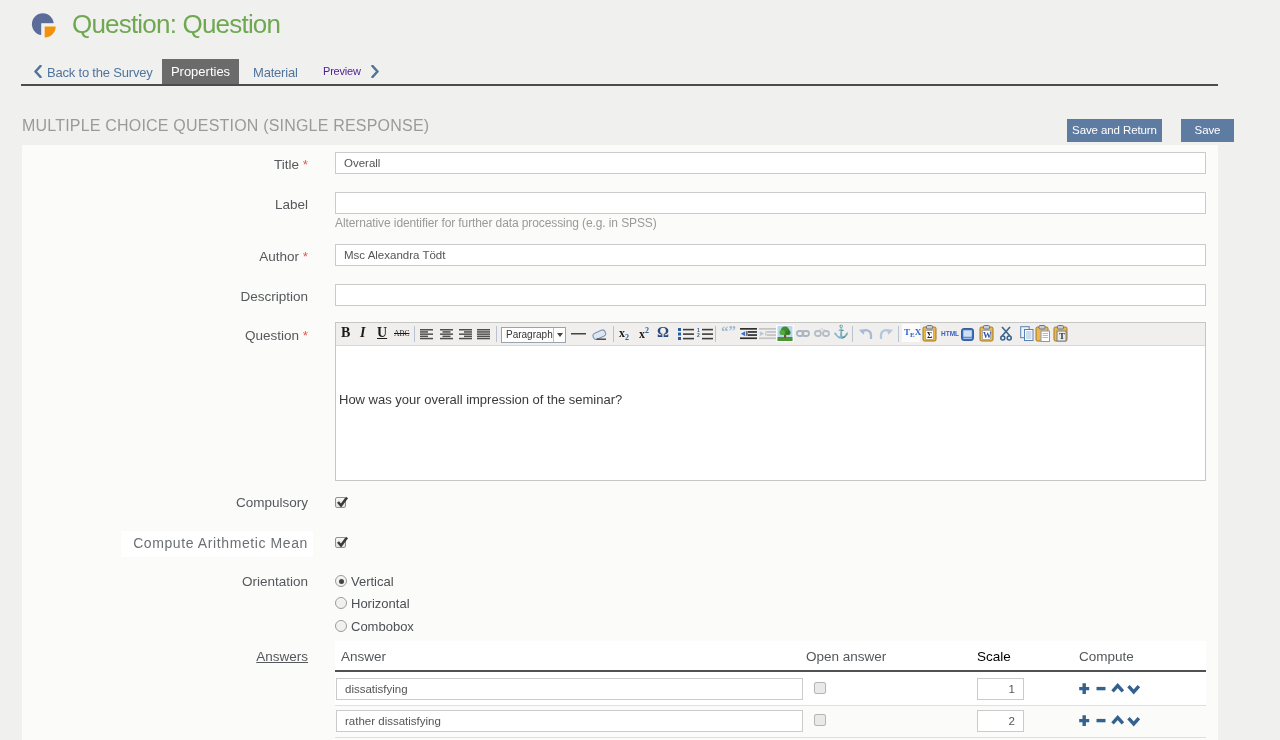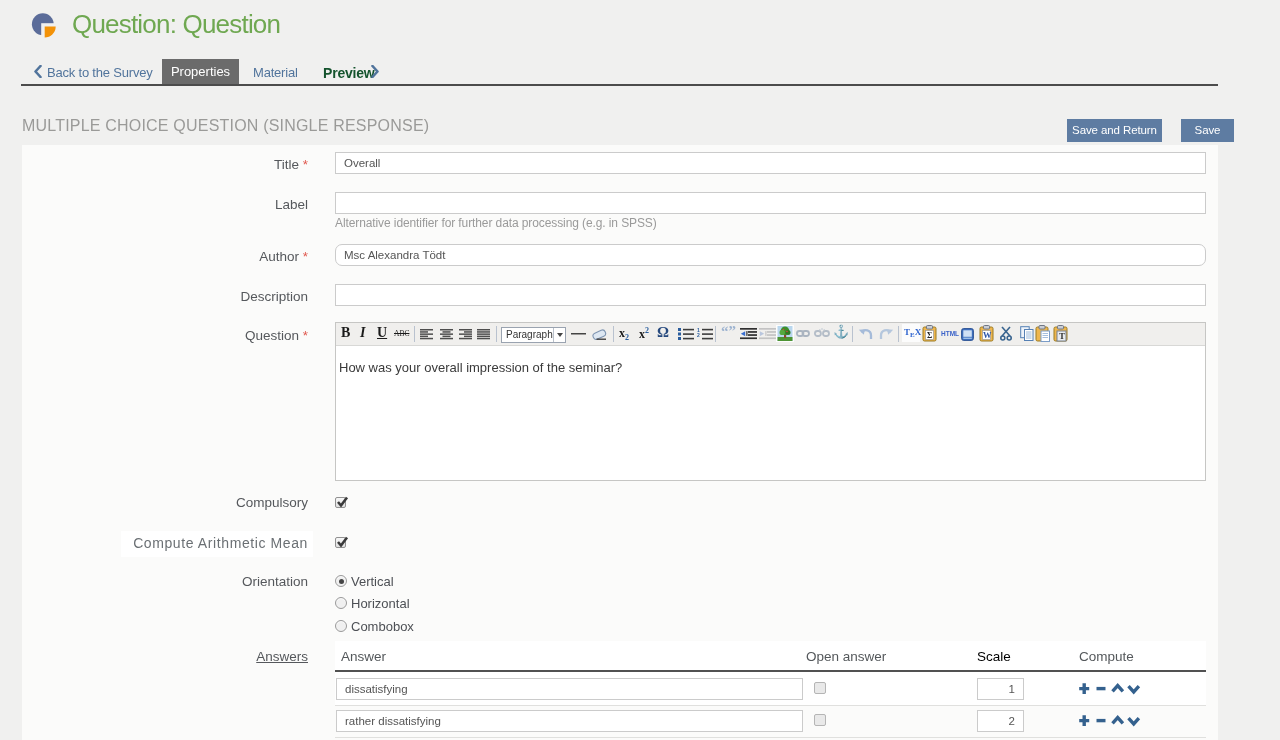--- a/index.html
+++ b/index.html
@@ -21,41 +21,41 @@
   <path d="M14.7 15.4 L25.7 15.4 A11 11 0 0 1 14.7 26.4 Z" fill="#f39208"></path>
 </svg>
 <div class="abs" style="left:72px;top:9px;font-size:26px;letter-spacing:-0.8px;color:#6fa851;">Question: Question</div>
 
 <svg class="abs" style="left:33px;top:65px;" width="9" height="13" viewBox="0 0 9 13">
     <path d="M7.5 1 L2.5 6.5 L7.5 12" stroke="#51749c" stroke-width="2.6" fill="none" stroke-linecap="round" stroke-linejoin="round"></path>
   </svg>
 <div class="abs" style="left:47px;top:65px;font-size:13px;letter-spacing:-0.2px;color:#51749c;">Back to the Survey</div>
 <div class="abs" style="left:162px;top:59px;width:77px;height:25px;background:#6b6b6b;color:#fff;font-size:13px;text-align:center;line-height:25px;">Properties</div>
 <div class="abs" style="left:253px;top:65px;font-size:13px;letter-spacing:-0.2px;color:#51749c;">Material</div>
-<div class="abs" style="left:323px;top:65px;font-size:14px;letter-spacing:-0.2px;color:#14532d;font-weight:bold;">Preview</div>
+<div class="abs" style="left:323px;top:65px;font-size:11px;letter-spacing:-0.2px;color:#4c1d95;">Preview</div>
 <svg class="abs" style="left:371px;top:65px;" width="9" height="13" viewBox="0 0 9 13">
     <path d="M1.5 1 L6.5 6.5 L1.5 12" stroke="#51749c" stroke-width="2.6" fill="none" stroke-linecap="round" stroke-linejoin="round"></path>
   </svg>
 <div class="abs" style="left:21px;top:84px;width:1197px;height:2px;background:#4c4c4c;"></div>
 
 <div class="abs" style="left:22px;top:117px;font-size:16px;color:#9a9a98;letter-spacing:0.2px;">MULTIPLE CHOICE QUESTION (SINGLE RESPONSE)</div>
 <div class="abs" style="left:1067px;top:119px;width:95px;height:23px;background:#5e7ca2;color:#fff;font-size:11.5px;letter-spacing:-0.1px;text-align:center;line-height:23px;white-space:nowrap;">Save and Return</div>
 <div class="abs" style="left:1165px;top:119px;width:53px;height:23px;background:#5e7ca2;color:#fff;font-size:11.5px;letter-spacing:-0.1px;text-align:center;line-height:23px;white-space:nowrap;margin-left:16px;">Save</div>
 
 <div class="abs" style="left:22px;top:145px;width:1196px;height:595px;background:#fbfbfa;"></div>
 
 <div class="lbl" style="top:157px;">Title <span class="star">*</span></div>
 <div class="inp" style="top:152px;">Overall</div>
 
 <div class="lbl" style="top:197px;">Label</div>
 <div class="inp" style="top:192px;"></div>
 <div class="abs" style="left:335px;top:216px;font-size:12px;color:#9a9a9a;letter-spacing:-0.1px;">Alternative identifier for further data processing (e.g. in SPSS)</div>
 
 <div class="lbl" style="top:249px;">Author <span class="star">*</span></div>
-<div class="inp" style="top:244px;border-radius:7px;">Msc Alexandra Tödt</div>
+<div class="inp" style="top:244px;">Msc Alexandra Tödt</div>
 
 <div class="lbl" style="top:289px;">Description</div>
 <div class="inp" style="top:284px;"></div>
 
 <div class="lbl" style="top:328px;">Question <span class="star">*</span></div>
 <div class="abs" id="editor" style="left:335px;top:322px;width:869px;height:157px;border:1px solid #c6c6c4;background:#fff;">
   <div id="tbar" style="position:relative;height:22px;background:#f0efed;border-bottom:1px solid #d8d8d6;font-family:'Liberation Serif',serif;">
     <span class="ti" style="left:5px;top:3px;font-weight:bold;font-size:14px;color:#1a1a1a;">B</span>
     <span class="ti" style="left:24px;top:3px;font-weight:bold;font-style:italic;font-size:14px;color:#1a1a1a;">I</span>
     <span class="ti" style="left:41px;top:3px;font-weight:bold;font-size:14px;color:#1a1a1a;text-decoration:underline;">U</span>
@@ -248,21 +248,21 @@
         </g>
       </svg>
     <svg class="ti" style="left:717px;top:2px;" width="15" height="17">
         <rect x="1" y="2" width="13" height="14" rx="1.5" fill="#eeb64e" stroke="#9a7a22"></rect>
         <rect x="4.5" y="0.5" width="6" height="3.5" rx="1" fill="#c9cdd4" stroke="#707784"></rect>
         <rect x="4" y="6" width="9" height="10" fill="#eef0f4" stroke="#6a7side"></rect>
         <rect x="4" y="6" width="9" height="10" fill="#e8ebf0" stroke="#77808f"></rect>
         <text x="6" y="14" font-family="Liberation Serif" font-size="9" font-weight="bold" fill="#333">T</text>
       </svg>
   </div>
-  <div style="position:relative;height:108px;">
+  <div style="position:relative;height:108px;margin-top:32px;">
     <div class="abs" style="left:3px;top:14px;font-size:13px;color:#3a3a3a;">How was your overall impression of the seminar?</div>
   </div>
 </div>
 
 <div class="lbl" style="top:495px;">Compulsory</div>
 <div class="cb abs" style="left:335px;top:497px;">
     <svg width="13" height="13" viewBox="0 0 13 13" style="position:absolute;left:0px;top:-2px;">
       <path d="M2 6 L5 9.5 L11 1.5" stroke="#3a3a3a" stroke-width="2.6" fill="none"></path>
     </svg>
   </div>

